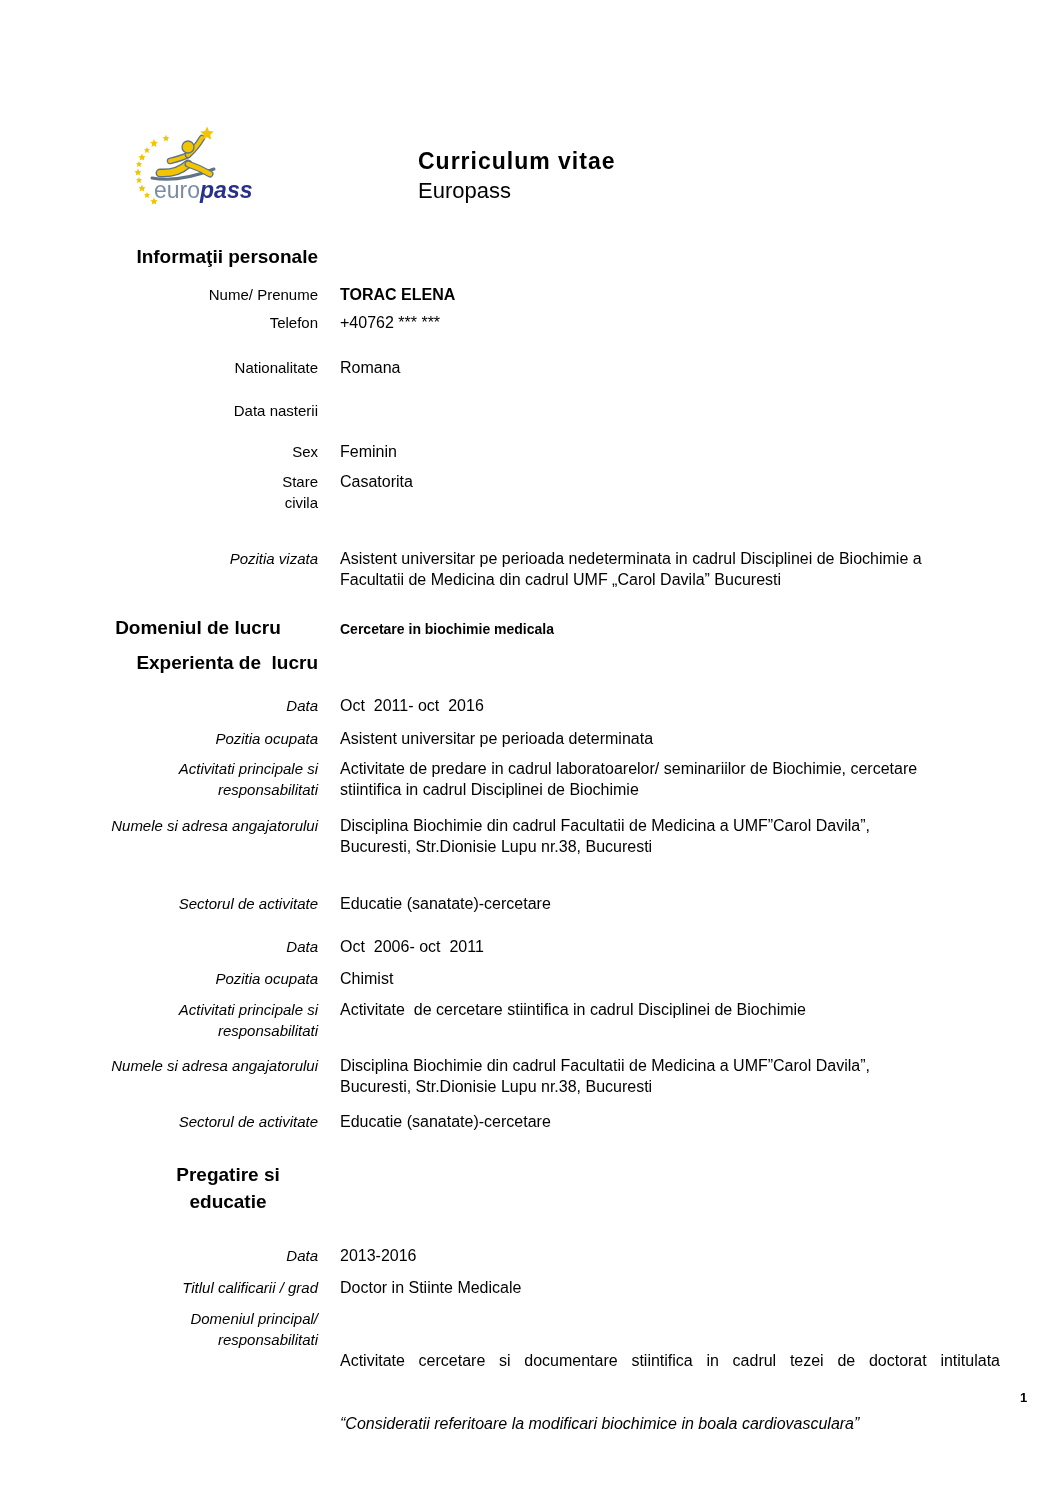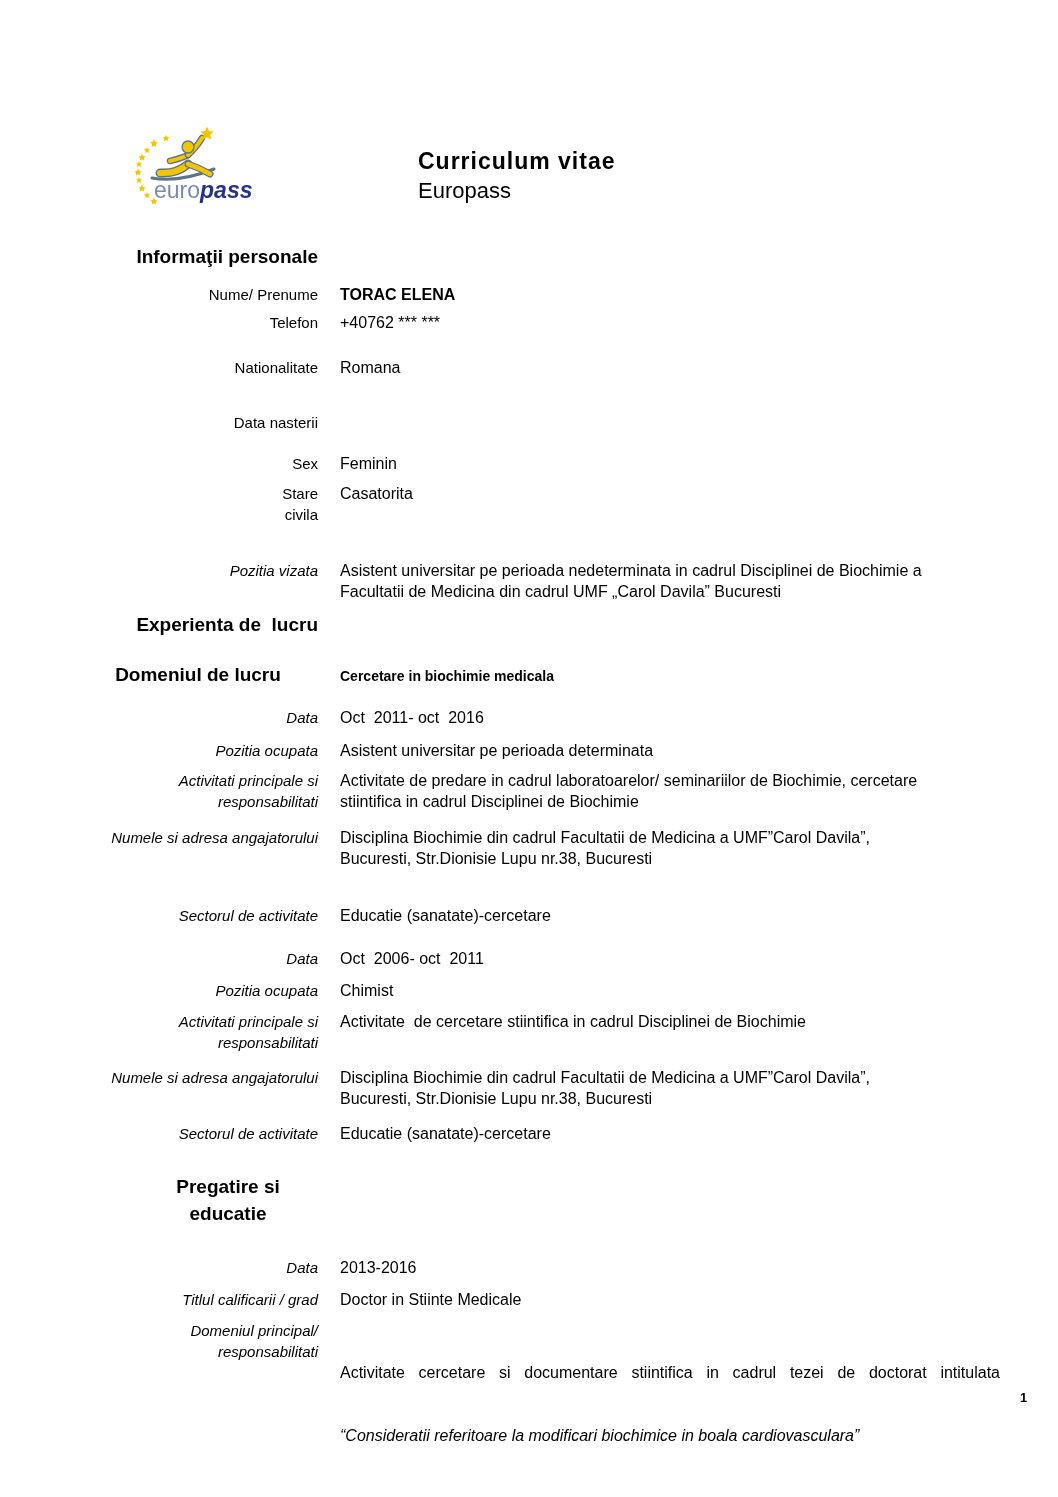--- a/index.html
+++ b/index.html
@@ -90,49 +90,49 @@
     <div class="row" style="margin-top:7px">
       <div class="lbl">Telefon</div>
       <div class="val">+40762 *** ***</div>
     </div>
 
     <div class="row" style="margin-top:24px">
       <div class="lbl">Nationalitate</div>
       <div class="val">Romana</div>
     </div>
 
-    <div class="row" style="margin-top:34px">
+    <div class="row" style="margin-top:22px">
       <div class="lbl">Data nasterii</div>
     </div>
 
     <div class="row" style="margin-top:20px">
       <div class="lbl">Sex</div>
       <div class="val">Feminin</div>
     </div>
 
     <div class="row" style="margin-top:9px">
       <div class="lbl">Stare
 civila</div>
       <div class="val">Casatorita</div>
     </div>
 
     <div class="row" style="margin-top:35px">
       <div class="lbl it">Pozitia vizata</div>
       <div class="val">Asistent universitar pe perioada nedeterminata in cadrul Disciplinei de Biochimie a
 Facultatii de Medicina din cadrul UMF „Carol Davila” Bucuresti</div>
     </div>
 
+    <div class="row" style="margin-top:26px">
+      <div class="lbl heading center">Domeniul de lucru</div>
+      <div class="val val-domeniu">Cercetare in biochimie medicala</div>
+    </div>
+
     <div class="row" style="margin-top:11px">
       <div class="lbl heading right">Experienta de  lucru</div>
       <div class="val"></div>
-    </div>
-
-    <div class="row" style="margin-top:26px">
-      <div class="lbl heading center">Domeniul de lucru</div>
-      <div class="val val-domeniu">Cercetare in biochimie medicala</div>
     </div>
 
     <div class="row" style="margin-top:20px">
       <div class="lbl it">Data</div>
       <div class="val">Oct  2011- oct  2016</div>
     </div>
 
     <div class="row" style="margin-top:12px">
       <div class="lbl it">Pozitia ocupata</div>
       <div class="val">Asistent universitar pe perioada determinata</div>

